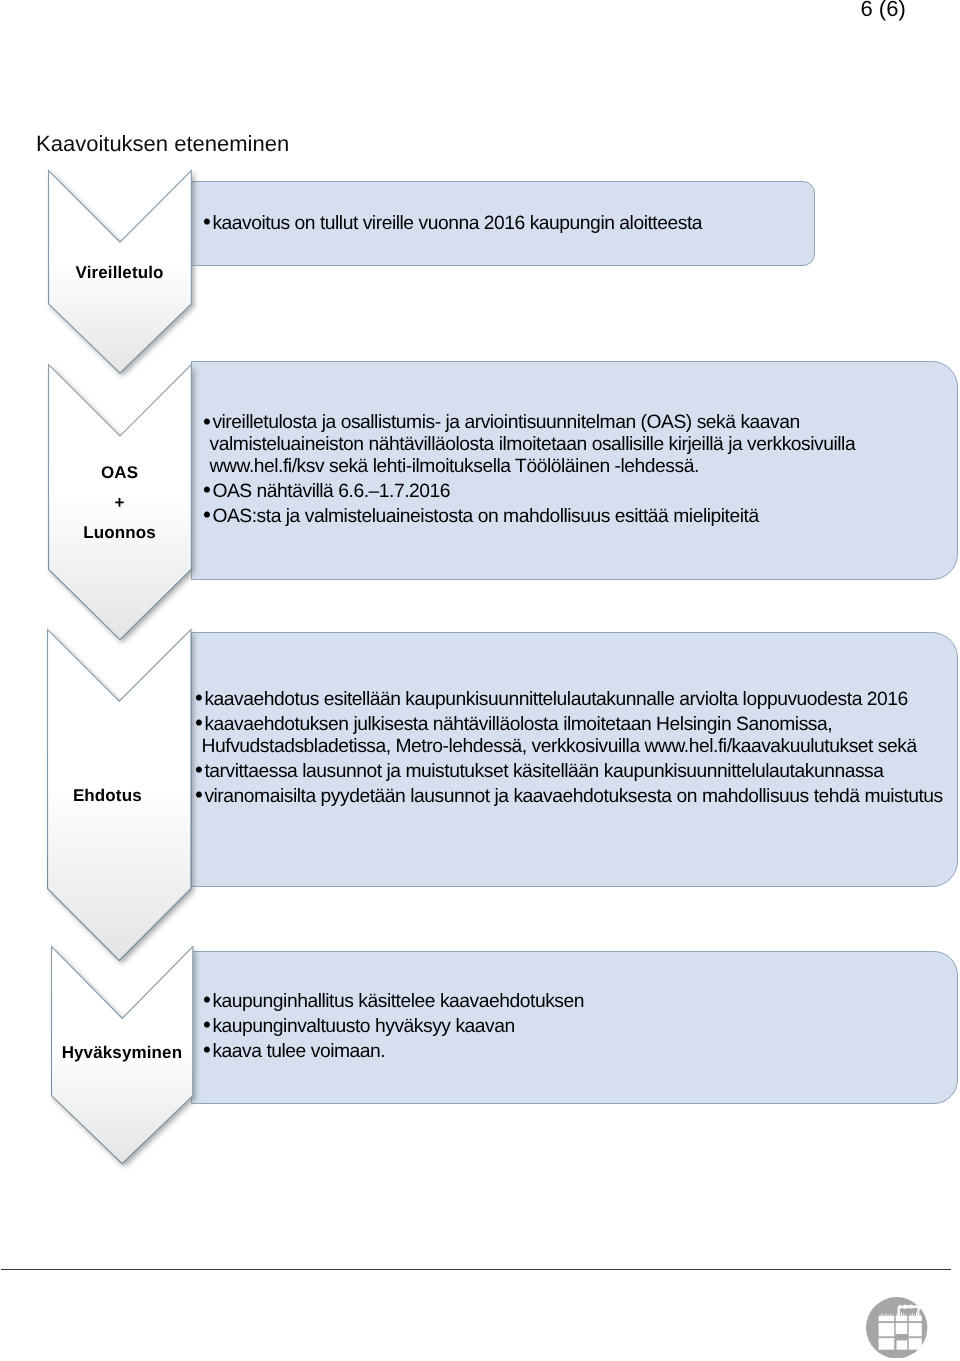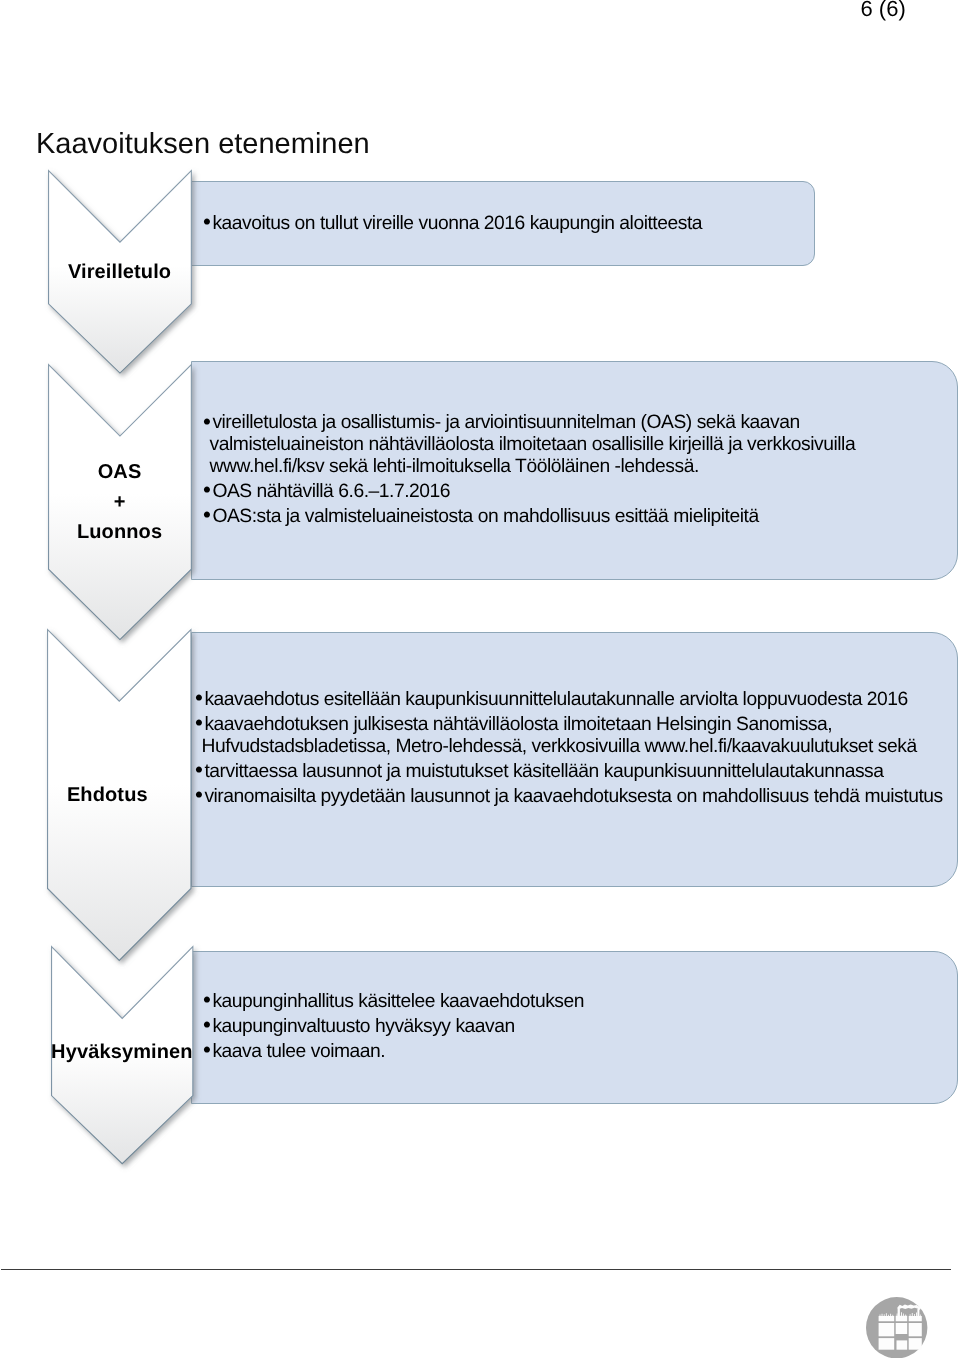--- a/index.html
+++ b/index.html
@@ -4,26 +4,26 @@
 <title>Kaavoituksen eteneminen</title>
 <style>
   html,body{margin:0;padding:0;}
   body{width:960px;height:1361px;background:#ffffff;position:relative;overflow:hidden;
        font-family:"DejaVu Sans",sans-serif;-webkit-font-smoothing:antialiased;text-rendering:geometricPrecision;}
   .page{position:absolute;left:0;top:0;width:960px;height:1361px;}
 
   #pageno{position:absolute;left:860.5px;top:-3.8px;font-family:"Liberation Sans",sans-serif;
           font-size:22px;line-height:26px;color:#000;white-space:nowrap;}
   #title{position:absolute;left:36px;top:130.5px;font-family:"Liberation Sans",sans-serif;
-         font-size:29px;line-height:26px;color:#0d0d0d;white-space:nowrap;}
+         font-size:22px;line-height:26px;color:#0d0d0d;white-space:nowrap;}
 
   .chev{position:absolute;}
   .chev svg{display:block;overflow:visible;}
   .chev-label{position:absolute;text-align:center;font-family:"Liberation Sans",sans-serif;
-              font-weight:bold;font-size:20px;line-height:29.9px;letter-spacing:0.12px;color:#000;
+              font-weight:bold;font-size:17px;line-height:29.9px;letter-spacing:0.12px;color:#000;
               white-space:pre-line;}
 
   .bbox{position:absolute;box-sizing:border-box;background:#d5dfef;border:1px solid #8fa7b8;}
   .btext{position:absolute;font-family:Liberation Sans, sans-serif;font-size:19.3px;
          line-height:21.6px;color:#000;white-space:nowrap;letter-spacing:-0.47px;}
   .bline{white-space:nowrap;}
   .bpara{margin:0;padding:0;}
   .bpara + .bpara{margin-top:3.4px;}
   .bul{display:inline-block;font-size:22.5px;line-height:0;width:9.4px;letter-spacing:0;
         vertical-align:baseline;position:relative;top:0.2px;}

